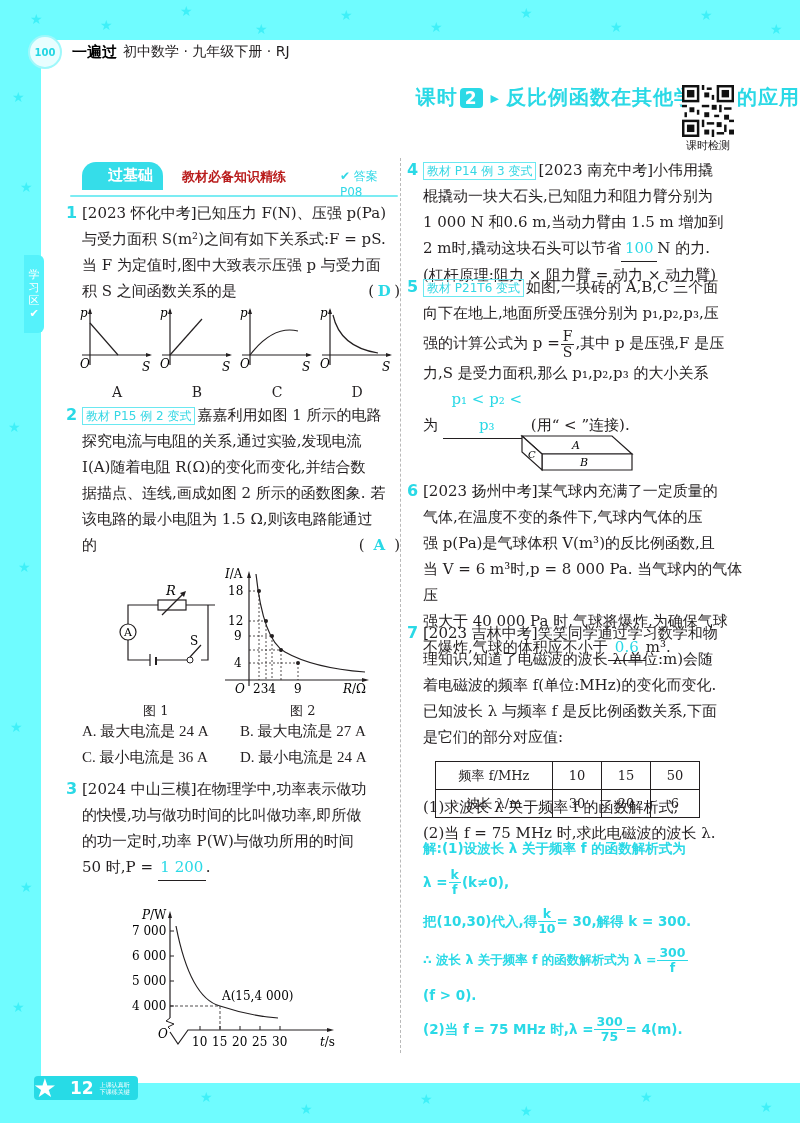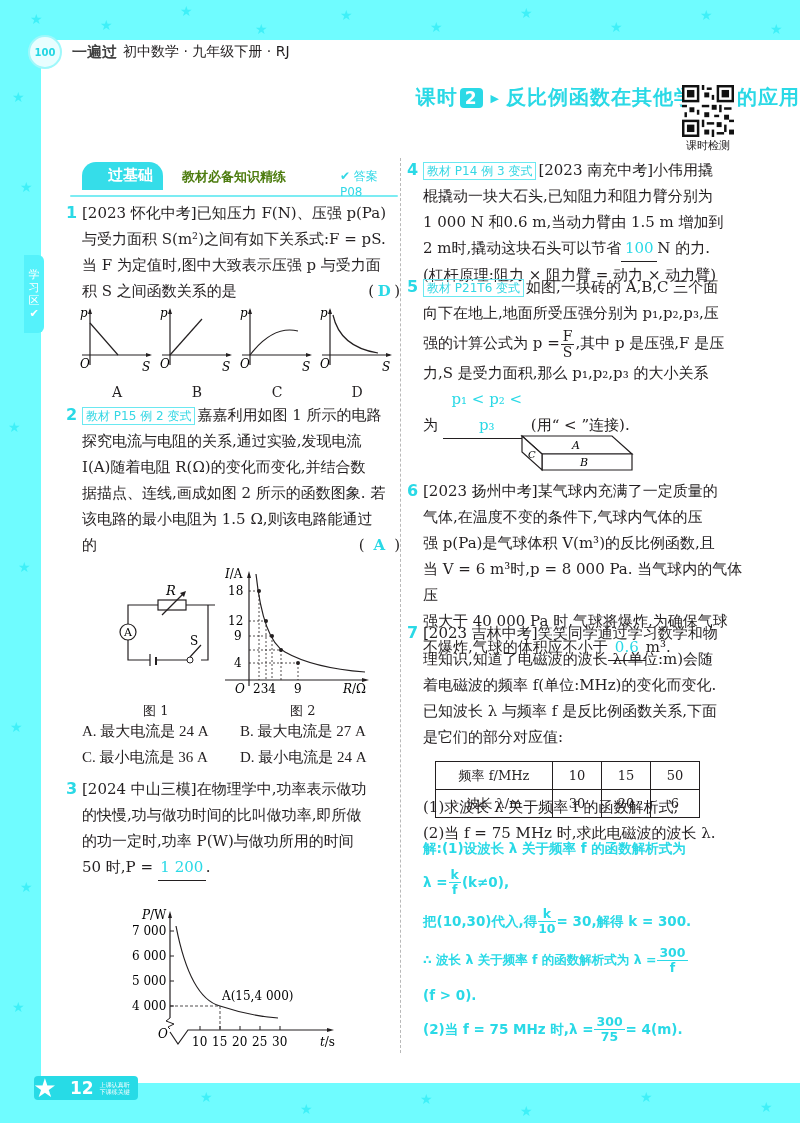--- a/index.html
+++ b/index.html
@@ -10,38 +10,38 @@
     font-family: "DejaVu Serif", "Liberation Serif", serif;
     color: #231f20;
   }
   .band-top { position: absolute; left: 0; top: 0; width: 800px; height: 40px; background: #6ffcff; }
   .band-left { position: absolute; left: 0; top: 0; width: 41px; height: 1123px; background: #6ffcff; }
   .band-bottom { position: absolute; left: 0; top: 1083px; width: 800px; height: 40px; background: #6ffcff; }
   .star { position: absolute; color: #3ff0f8; font-size: 14px; line-height: 1; font-family: "DejaVu Sans", sans-serif; }
 
   .header { position: absolute; left: 28px; top: 32px; height: 40px; display: flex; align-items: center; }
   .logo-badge { width: 34px; height: 34px; border-radius: 50%; background: #e8feff; border: 2px solid #9ff8fb; display: flex; align-items: center; justify-content: center; color: #25d7e3; font-size: 10px; font-family: "DejaVu Sans", sans-serif; font-weight: bold; }
-  .brand { margin-left: 10px; color: #404040; font-family: "DejaVu Sans", sans-serif; font-weight: bold; font-size: 15px; }
+  .brand { margin-left: 10px; color: #000000; font-family: "DejaVu Sans", sans-serif; font-weight: bold; font-size: 15px; }
   .book-info { margin-left: 6px; font-family: "DejaVu Sans", sans-serif; font-size: 14px; color: #231f20; }
 
   .lesson-title { position: absolute; left: 0; width: 800px; top: 84px; text-align: right; font-family: "DejaVu Sans", sans-serif; font-weight: bold; font-size: 20px; color: #2ad9e6; letter-spacing: 1px; }
   .lesson-num { display: inline-block; background: #2ad9e6; color: #fff; border-radius: 4px; padding: 0 5px; font-size: 17px; margin: 0 2px; }
   .lesson-arrow { font-size: 11px; margin: 0 6px; vertical-align: middle; }
 
   .qr { position: absolute; left: 682px; top: 85px; width: 52px; height: 52px; }
   .qr-label { position: absolute; left: 680px; top: 138px; width: 56px; text-align: center; font-size: 11px; color: #231f20; font-family: "DejaVu Sans", sans-serif; }
 
   .side-tab { position: absolute; left: 24px; top: 255px; width: 20px; height: 78px; background: #55f2fb; border-radius: 0 6px 6px 0; display: flex; flex-direction: column; align-items: center; justify-content: center; color: #fff; font-size: 11px; font-family: "DejaVu Sans", sans-serif; line-height: 13px; }
 
   .divider { position: absolute; left: 400px; top: 158px; width: 0; height: 895px; border-left: 1px dashed #b9b9b9; }
 
   .section-head { position: absolute; left: 70px; top: 160px; width: 328px; height: 36px; }
   .section-line { position: absolute; left: 0; right: 0; top: 35px; height: 2px; background: #7cecf3; border-radius: 1px; }
   .section-tab { position: absolute; left: 12px; top: 2px; height: 28px; background: #35dde9; border-radius: 14px 14px 0 0; color: #fff; font-weight: bold; font-family: "DejaVu Sans", sans-serif; font-size: 15px; padding: 4px 10px 0 26px; }
-  .section-sub { position: absolute; left: 112px; top: 8px; color: #4d7c0f; font-family: "DejaVu Sans", sans-serif; font-size: 13px; font-weight: bold; }
+  .section-sub { position: absolute; left: 112px; top: 8px; color: #b91c1c; font-family: "DejaVu Sans", sans-serif; font-size: 13px; font-weight: bold; }
   .section-ans { position: absolute; left: 270px; top: 8px; color: #33d8e6; font-family: "DejaVu Sans", sans-serif; font-size: 12px; }
 
   .q { position: absolute; font-size: 15px; line-height: 26px; }
   .qnum { position: absolute; left: -16px; top: 0; color: #2ad9e6; font-family: "DejaVu Sans", sans-serif; font-weight: bold; font-size: 16px; }
   .tag { display: inline-block; border: 1px solid #6ae8f1; color: #35d7e4; font-family: "DejaVu Sans", sans-serif; font-size: 12px; line-height: 16px; padding: 0 3px; margin-right: 2px; }
   .blank { display: inline-block; border-bottom: 1px solid #231f20; text-align: center; color: #2ad9e6; }
   .choice { display: inline-block; width: 20px; text-align: center; color: #2ad9e6; font-weight: bold; }
   .frac { display: inline-flex; flex-direction: column; vertical-align: middle; text-align: center; line-height: 15px; font-size: 14px; margin: 0 1px; }
   .frac span:first-child { border-bottom: 1px solid currentColor; padding: 0 2px; }
 

